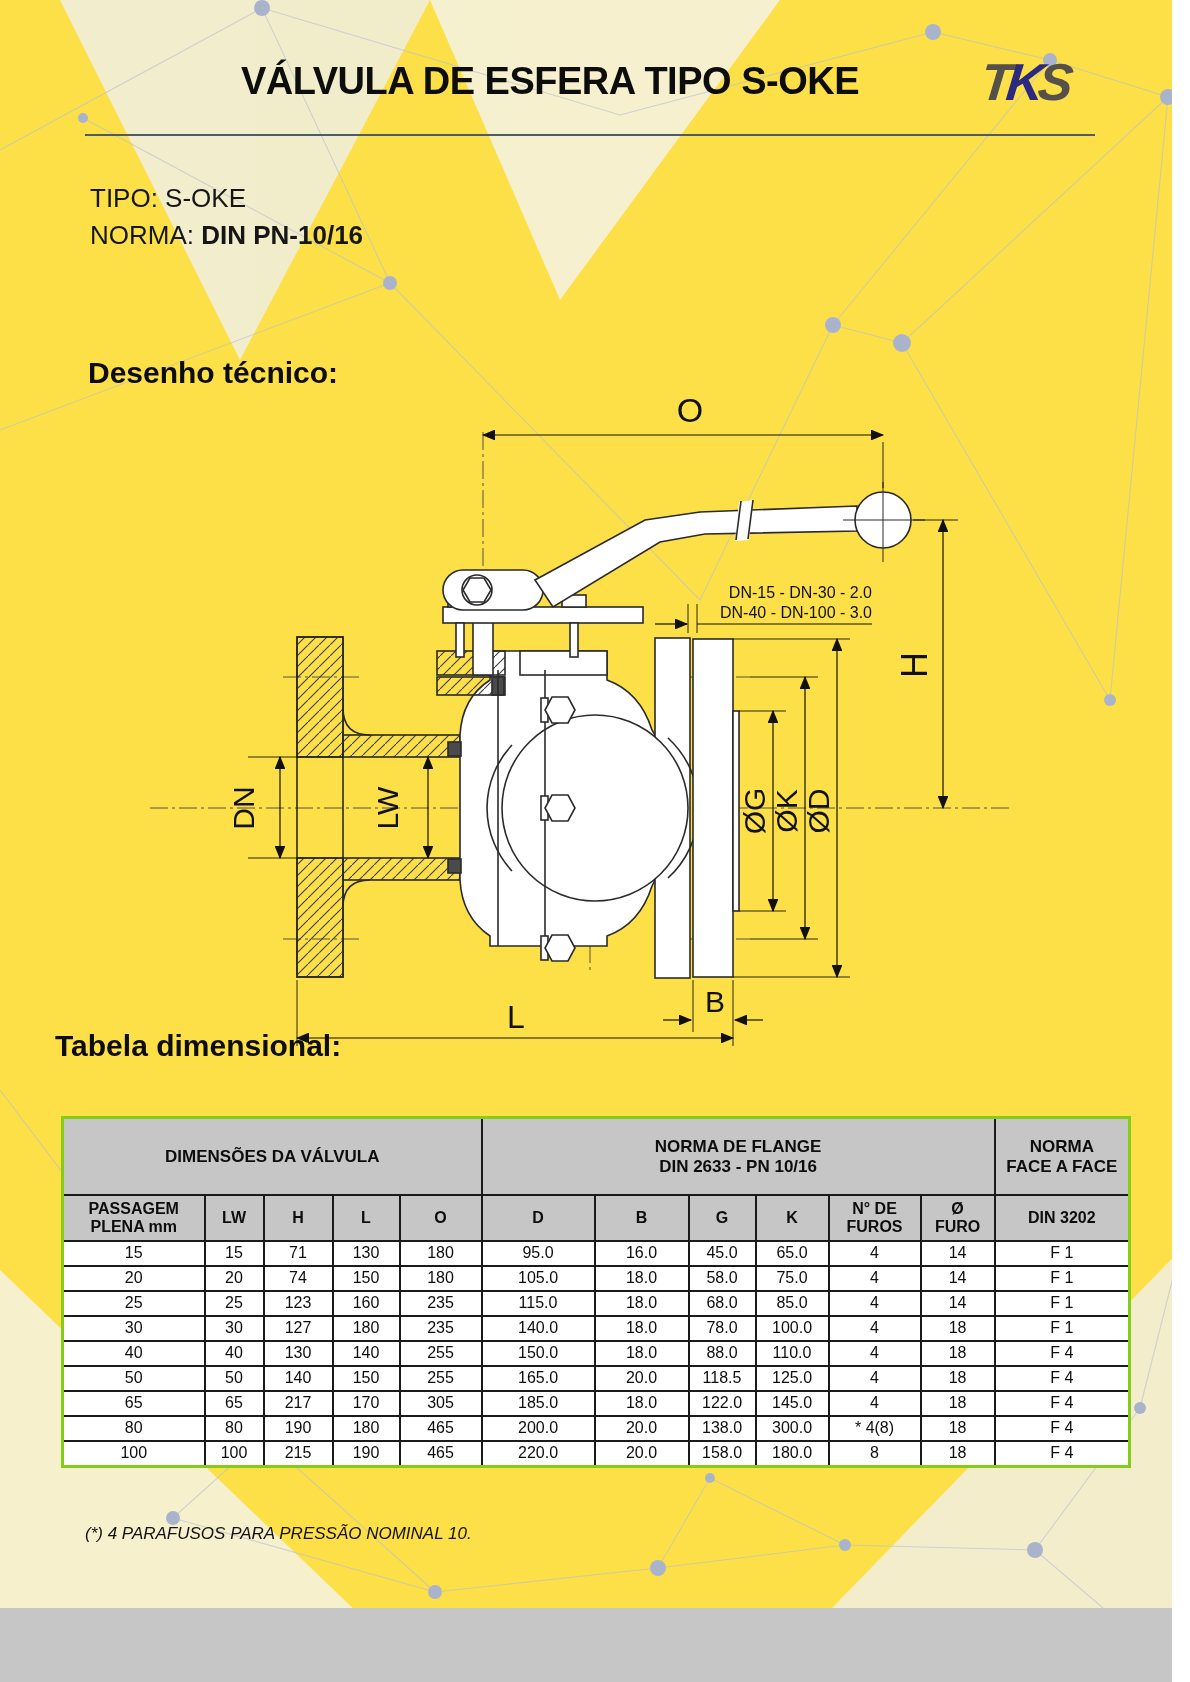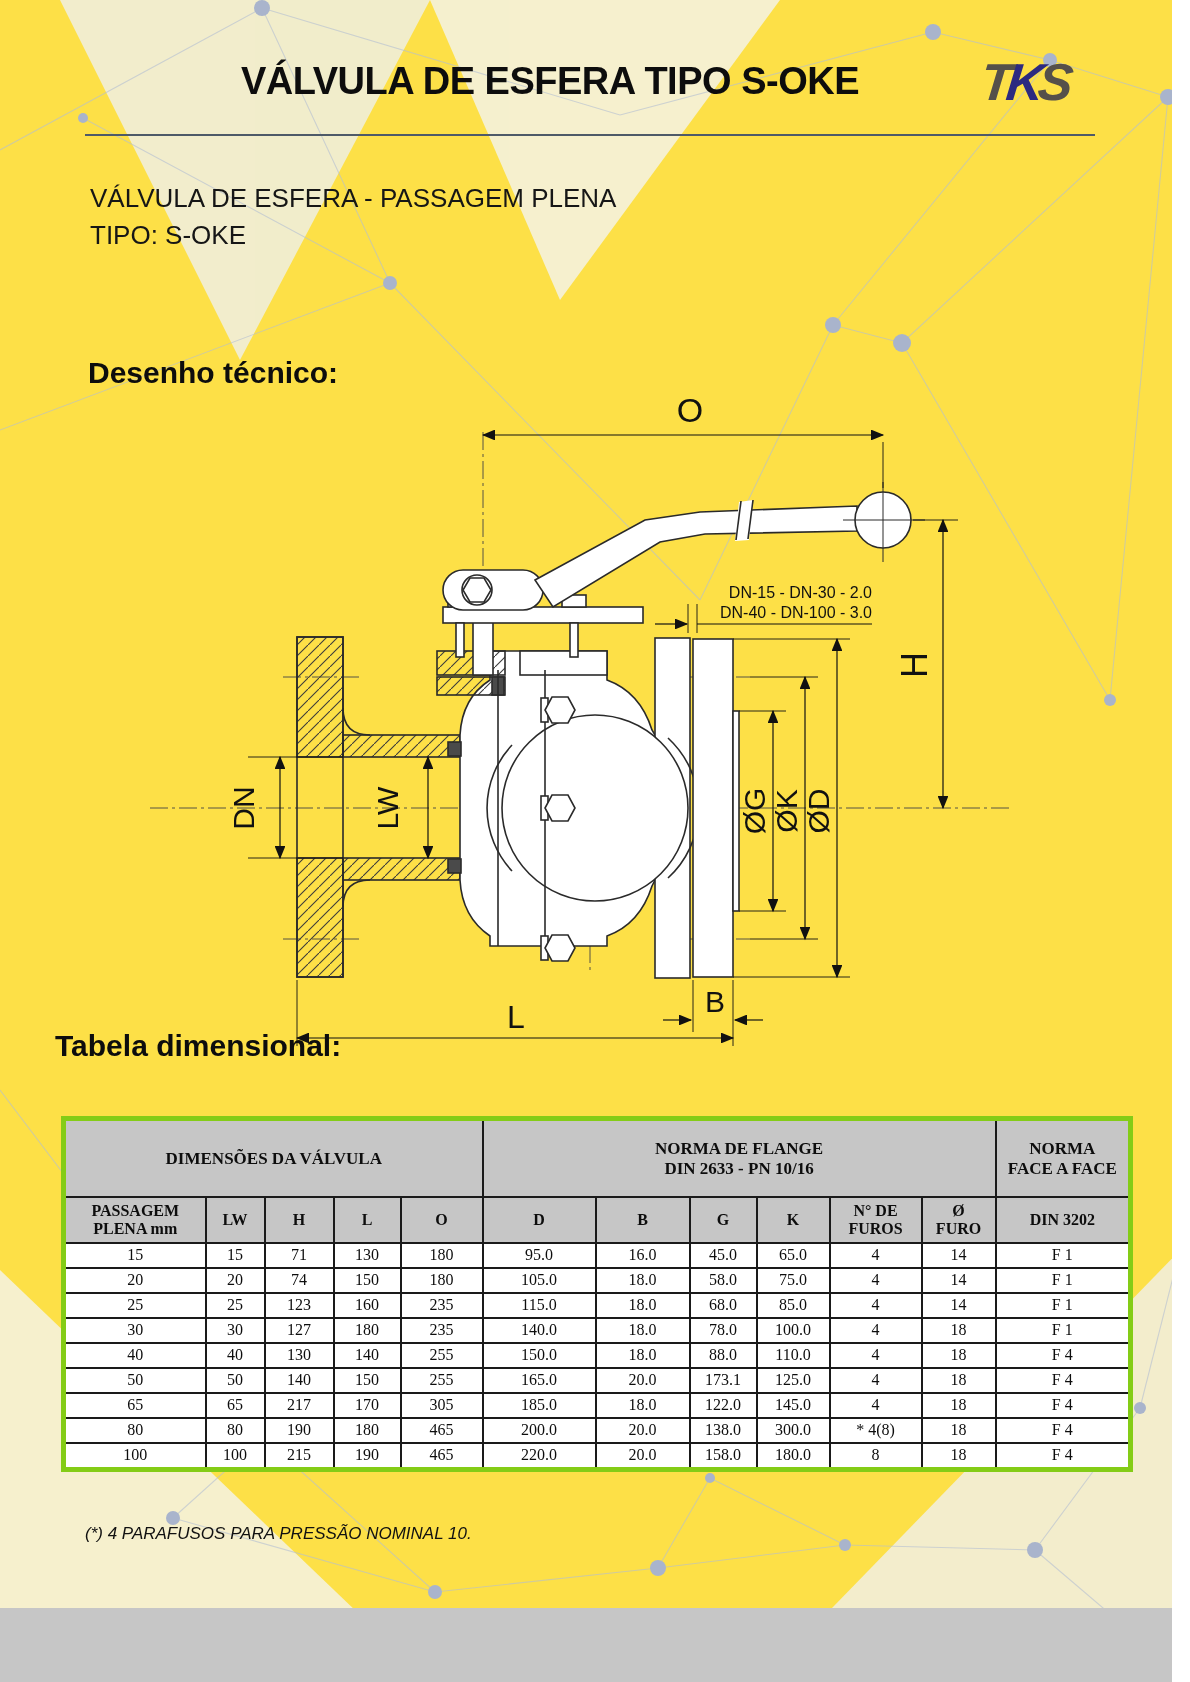--- a/index.html
+++ b/index.html
@@ -22,21 +22,21 @@
   .subtitle b{font-weight:700;}
   .sec-heading{font-size:30px;font-weight:700;color:#0d0d0d;}
   .h-draw{left:88px;top:356px;}
   .h-table{left:55px;top:1029px;}
 
   
   .dim-table{left:61px;top:1116px;width:1067px;border-collapse:collapse;table-layout:fixed;
              font-size:16px;color:#0d0d0d;background:#fff;}
   .dim-table th,.dim-table td{border:2px solid #1a1a1a;text-align:center;vertical-align:middle;
              padding:0;line-height:1.15;}
-  .dim-table{border:5px solid #84cc16;font-family:Liberation Serif, serif;}
+  .dim-table{border:3px solid #84cc16;}
   .dim-table thead th{background:#c6c6c6;font-weight:700;}
   .row-group th{height:75px;font-size:17px;}
   .row-cols th{height:44px;font-size:16px;}
   .dim-table tbody td{height:23px;font-size:16px;background:#fff;}
 
   
   .footnote{left:85px;top:1524px;font-size:17px;color:#111;font-style:italic;}
   .footer-bar{left:0;top:1608px;width:1190px;height:74px;background:#c6c6c6;}
 
   svg text{font-family:"Liberation Sans",sans-serif;}
@@ -102,22 +102,22 @@
         <circle cx="1140" cy="1408" r="6"></circle>
         <circle cx="710" cy="1478" r="5"></circle>
   </g>
 </svg>
 
 <div class="layer title">VÁLVULA DE ESFERA TIPO S-OKE</div>
 <div class="layer logo logo-header"><span class="t">T</span><span class="k">K</span><span class="s">S</span></div>
 <div class="layer rule"></div>
 
 <div class="layer subtitle">
-  <div>VÁLVULA DE ESFERA - PASSAGEM PLENA</div>
   <div>TIPO: S-OKE</div>
+  <div><span>NORMA: </span><b>DIN PN-10/16</b></div>
 </div>
 
 <div class="layer sec-heading h-draw">Desenho técnico:</div>
 
 <svg class="layer" style="left:0;top:370px" width="1190" height="700" viewBox="0 0 1190 700">
   <defs>
     <pattern id="hatch" patternUnits="userSpaceOnUse" width="11" height="11">
       <path d="M0,11 L11,0" stroke="#3a3a3a" stroke-width="1.1"></path>
     </pattern>
     <marker id="ae" markerWidth="12" markerHeight="9" refX="10" refY="4.5" orient="auto">
@@ -374,21 +374,21 @@
           <td>F 4</td>
         </tr>
         <tr>
           <td>50</td>
           <td>50</td>
           <td>140</td>
           <td>150</td>
           <td>255</td>
           <td>165.0</td>
           <td>20.0</td>
-          <td>173.1</td>
+          <td>118.5</td>
           <td>125.0</td>
           <td>4</td>
           <td>18</td>
           <td>F 4</td>
         </tr>
         <tr>
           <td>65</td>
           <td>65</td>
           <td>217</td>
           <td>170</td>

